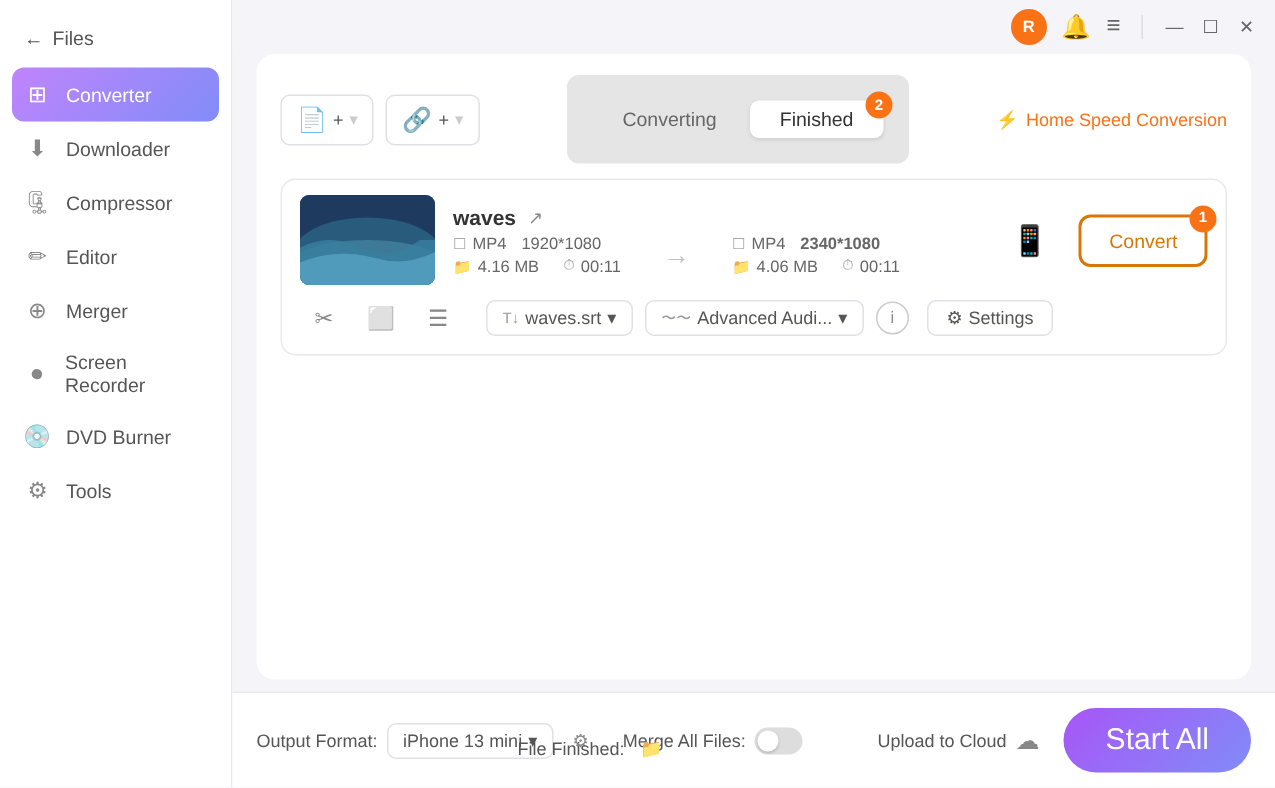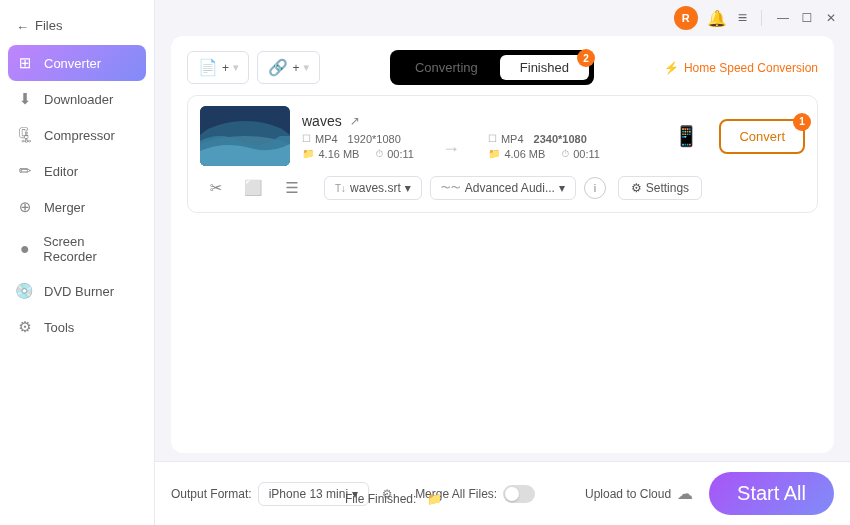--- a/index.html
+++ b/index.html
@@ -218,21 +218,21 @@
       flex-direction: column;
       gap: 4px;
     }
     .file-name-row {
       display: flex;
       align-items: center;
       gap: 8px;
     }
     .file-name {
       font-size: 14px;
-      font-weight: 400;
+      font-weight: 700;
       color: #333;
     }
     .file-name-icon {
       font-size: 12px;
       color: #888;
       cursor: pointer;
     }
     .file-meta {
       display: flex;
       align-items: center;
@@ -512,21 +512,21 @@
           <span style="color:#ccc;font-size:11px;">▾</span>
         </button>
         <button class="toolbar-btn">
           <span style="font-size:16px;">🔗</span>
           <span>+</span>
           <span style="color:#ccc;font-size:11px;">▾</span>
         </button>
       </div>
 
       <div class="tabs-wrapper">
-        <div style="display:flex;gap:2px;background:#000000;border-radius:8px;padding:5px;">
+        <div style="display:flex;gap:2px;background:#e5e5e5;border-radius:8px;padding:17px;">
           <div class="tab">
             <span>Converting</span>
           </div>
           <div class="tab active" style="position:relative;">
             <span>Finished</span>
             <div class="tab-badge">2</div>
           </div>
         </div>
       </div>
 

